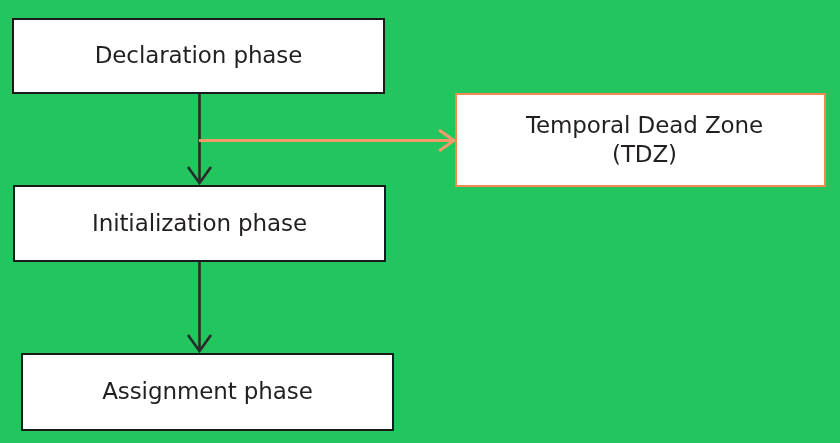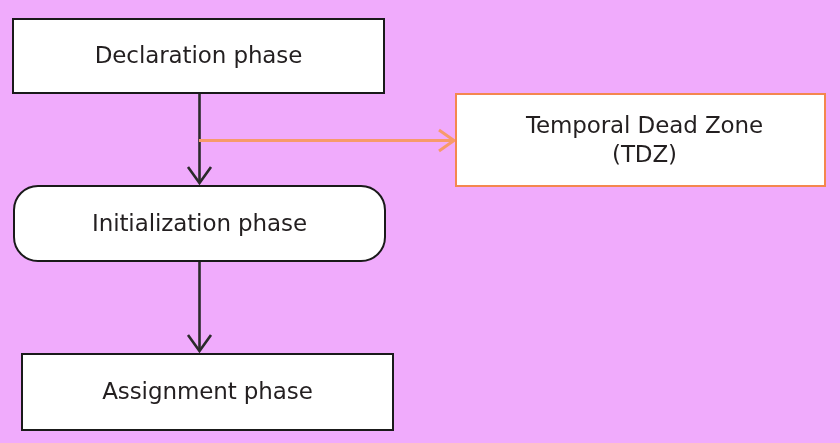--- a/index.html
+++ b/index.html
@@ -8,21 +8,21 @@
     padding: 0;
     background: #ffffff;
   }
   body {
     font-family: "DejaVu Sans", sans-serif;
   }
   #canvas {
     position: relative;
     width: 840px;
     height: 443px;
-    background: #f0abfc;
+    background: #22c55e;
     overflow: hidden;
   }
   svg.layer {
     position: absolute;
     left: 0;
     top: 0;
     width: 840px;
     height: 443px;
     overflow: visible;
   }
@@ -44,21 +44,21 @@
   .node-label {
     font-family: "DejaVu Sans", sans-serif;
     font-size: 23px;
     font-weight: 400;
     color: #231f20;
     line-height: 1.28;
     letter-spacing: -0.1px;
     white-space: pre-line;
   }
   #node-declaration { left: 12px;  top: 18px;  width: 373px; height: 76px; }
-  #node-initialization { left: 13px; top: 185px; width: 373px; height: 77px; border-radius: 25px; }
+  #node-initialization { left: 13px; top: 185px; width: 373px; height: 77px; }
   #node-assignment { left: 13px;  top: 353px; width: 373px; height: 78px; margin-left: 8px; }
   #node-tdz { left: 455px; top: 93px; width: 371px; height: 94px; padding-left: 8px; }
 </style>
 </head>
 <body>
 
 <div id="canvas">
 
   <svg class="layer" viewBox="0 0 840 443" xmlns="http://www.w3.org/2000/svg">
 

